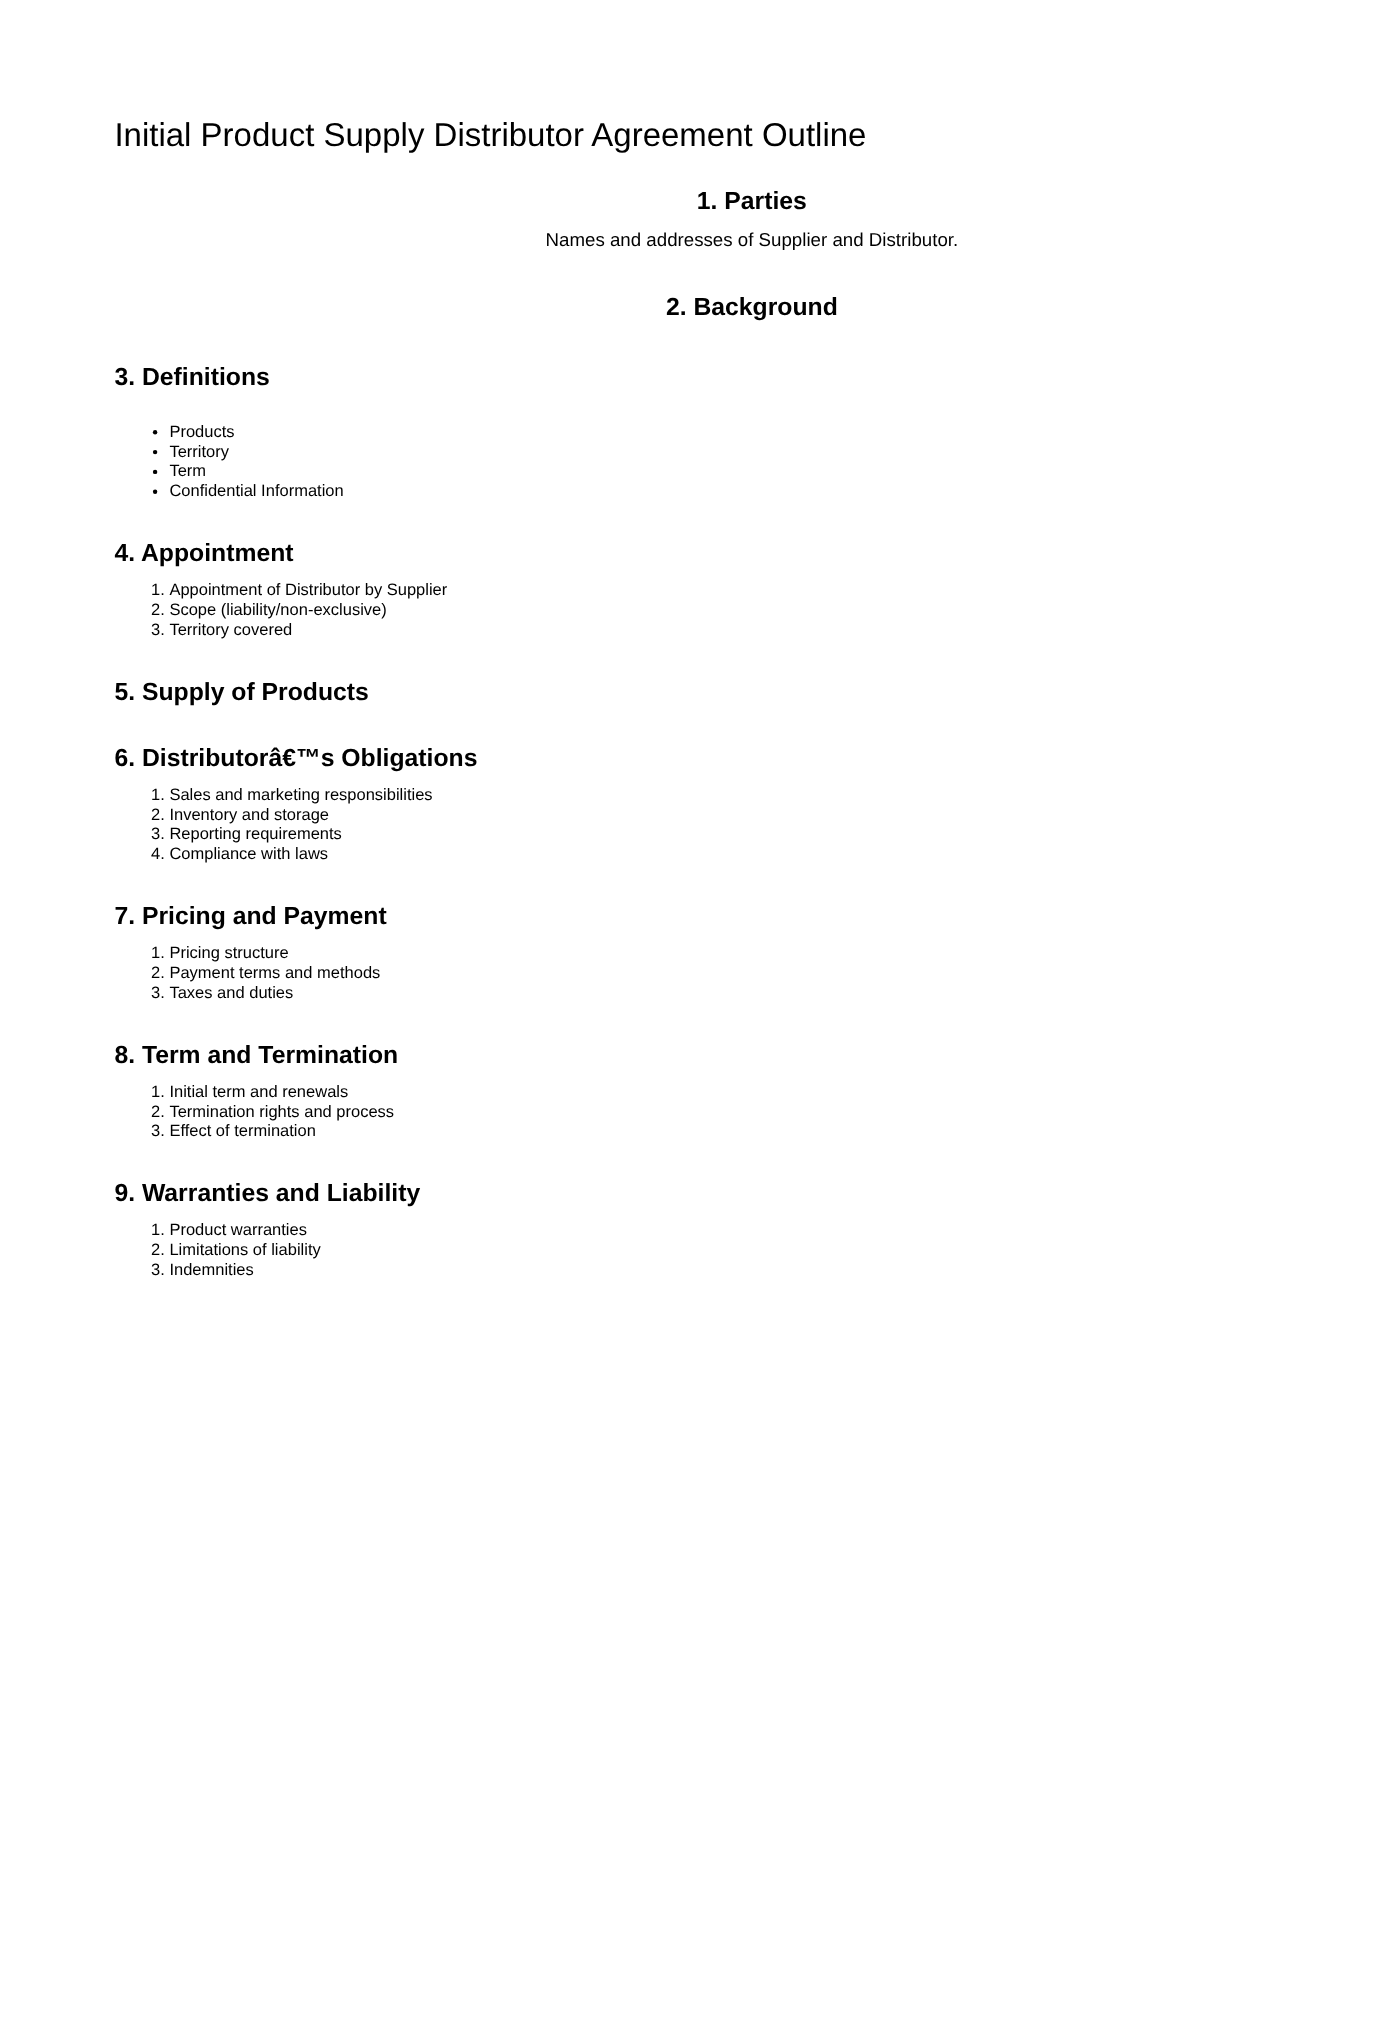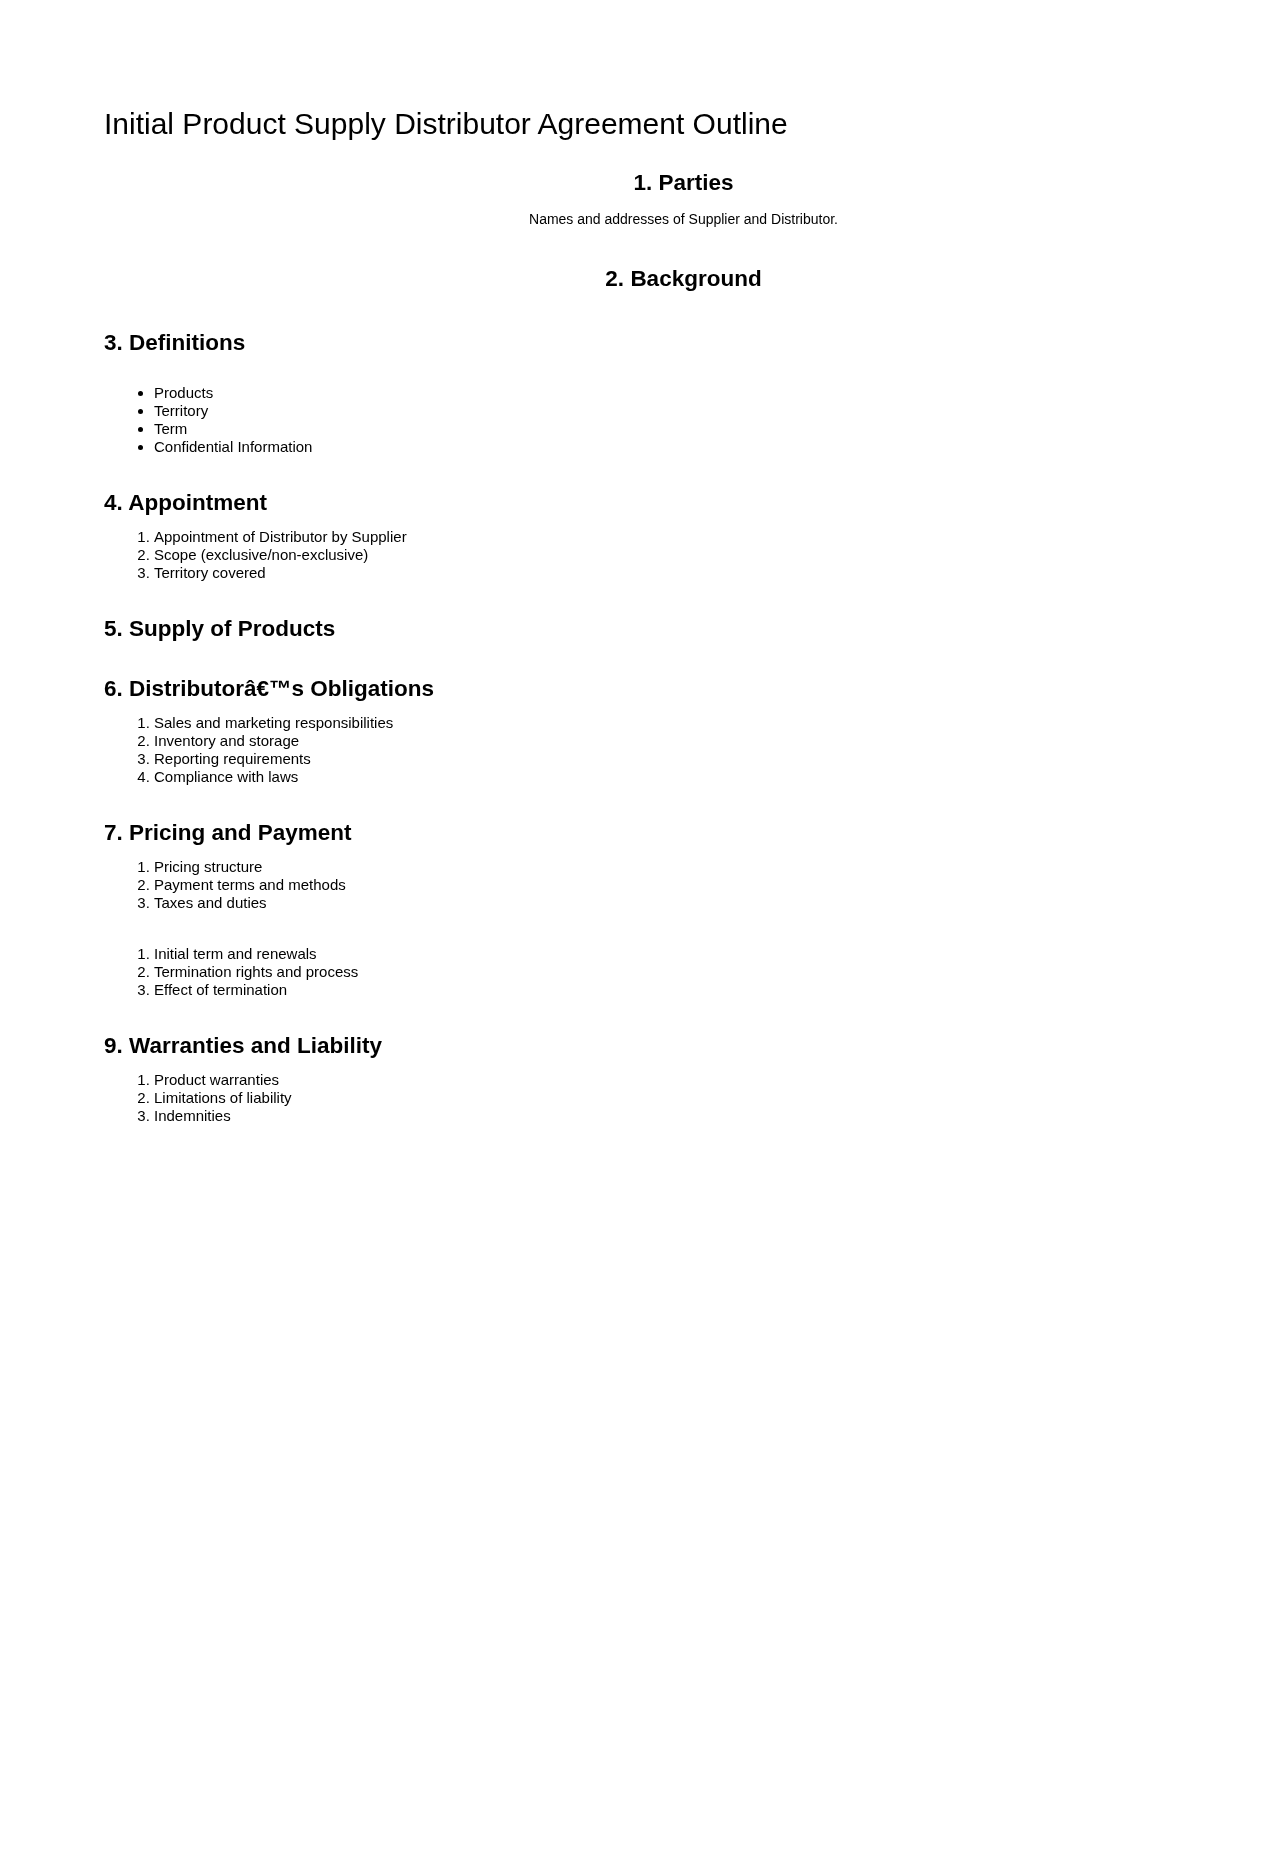--- a/index.html
+++ b/index.html
@@ -40,21 +40,21 @@
       font-size: 22.5px;
       line-height: 27px;
       font-weight: bold;
       margin: 0 0 12px 0;
     }
     .section.has-para h2.section-heading {
       margin-bottom: 14px;
     }
     p.section-text {
       margin: 0;
-      font-size: 14px;
+      font-size: 17px;
       line-height: 18px;
     }
     ul.section-list, ol.section-list {
       margin: 0;
       padding-left: 50px;
       font-size: 15px;
       line-height: 18px;
     }
     ul.section-list { list-style-type: disc; margin-top: 28px; }
     ol.section-list { list-style-type: decimal; }
@@ -86,21 +86,21 @@
       <li>Territory</li>
       <li>Term</li>
       <li>Confidential Information</li>
     </ul>
   </div>
 
   <div class="section has-list">
     <h2 class="section-heading">4. Appointment</h2>
     <ol class="section-list">
       <li>Appointment of Distributor by Supplier</li>
-      <li>Scope (exclusive/non-exclusive)</li>
+      <li>Scope (liability/non-exclusive)</li>
       <li>Territory covered</li>
     </ol>
   </div>
 
   <div class="section has-list">
     <h2 class="section-heading">5. Supply of Products</h2>
   </div>
 
   <div class="section has-list">
     <h2 class="section-heading">6. Distributorâ€™s Obligations</h2>
@@ -115,20 +115,21 @@
   <div class="section has-list">
     <h2 class="section-heading">7. Pricing and Payment</h2>
     <ol class="section-list">
       <li>Pricing structure</li>
       <li>Payment terms and methods</li>
       <li>Taxes and duties</li>
     </ol>
   </div>
 
   <div class="section has-list">
+    <h2 class="section-heading">8. Term and Termination</h2>
     <ol class="section-list">
       <li>Initial term and renewals</li>
       <li>Termination rights and process</li>
       <li>Effect of termination</li>
     </ol>
   </div>
 
   <div class="section has-list">
     <h2 class="section-heading">9. Warranties and Liability</h2>
     <ol class="section-list">

